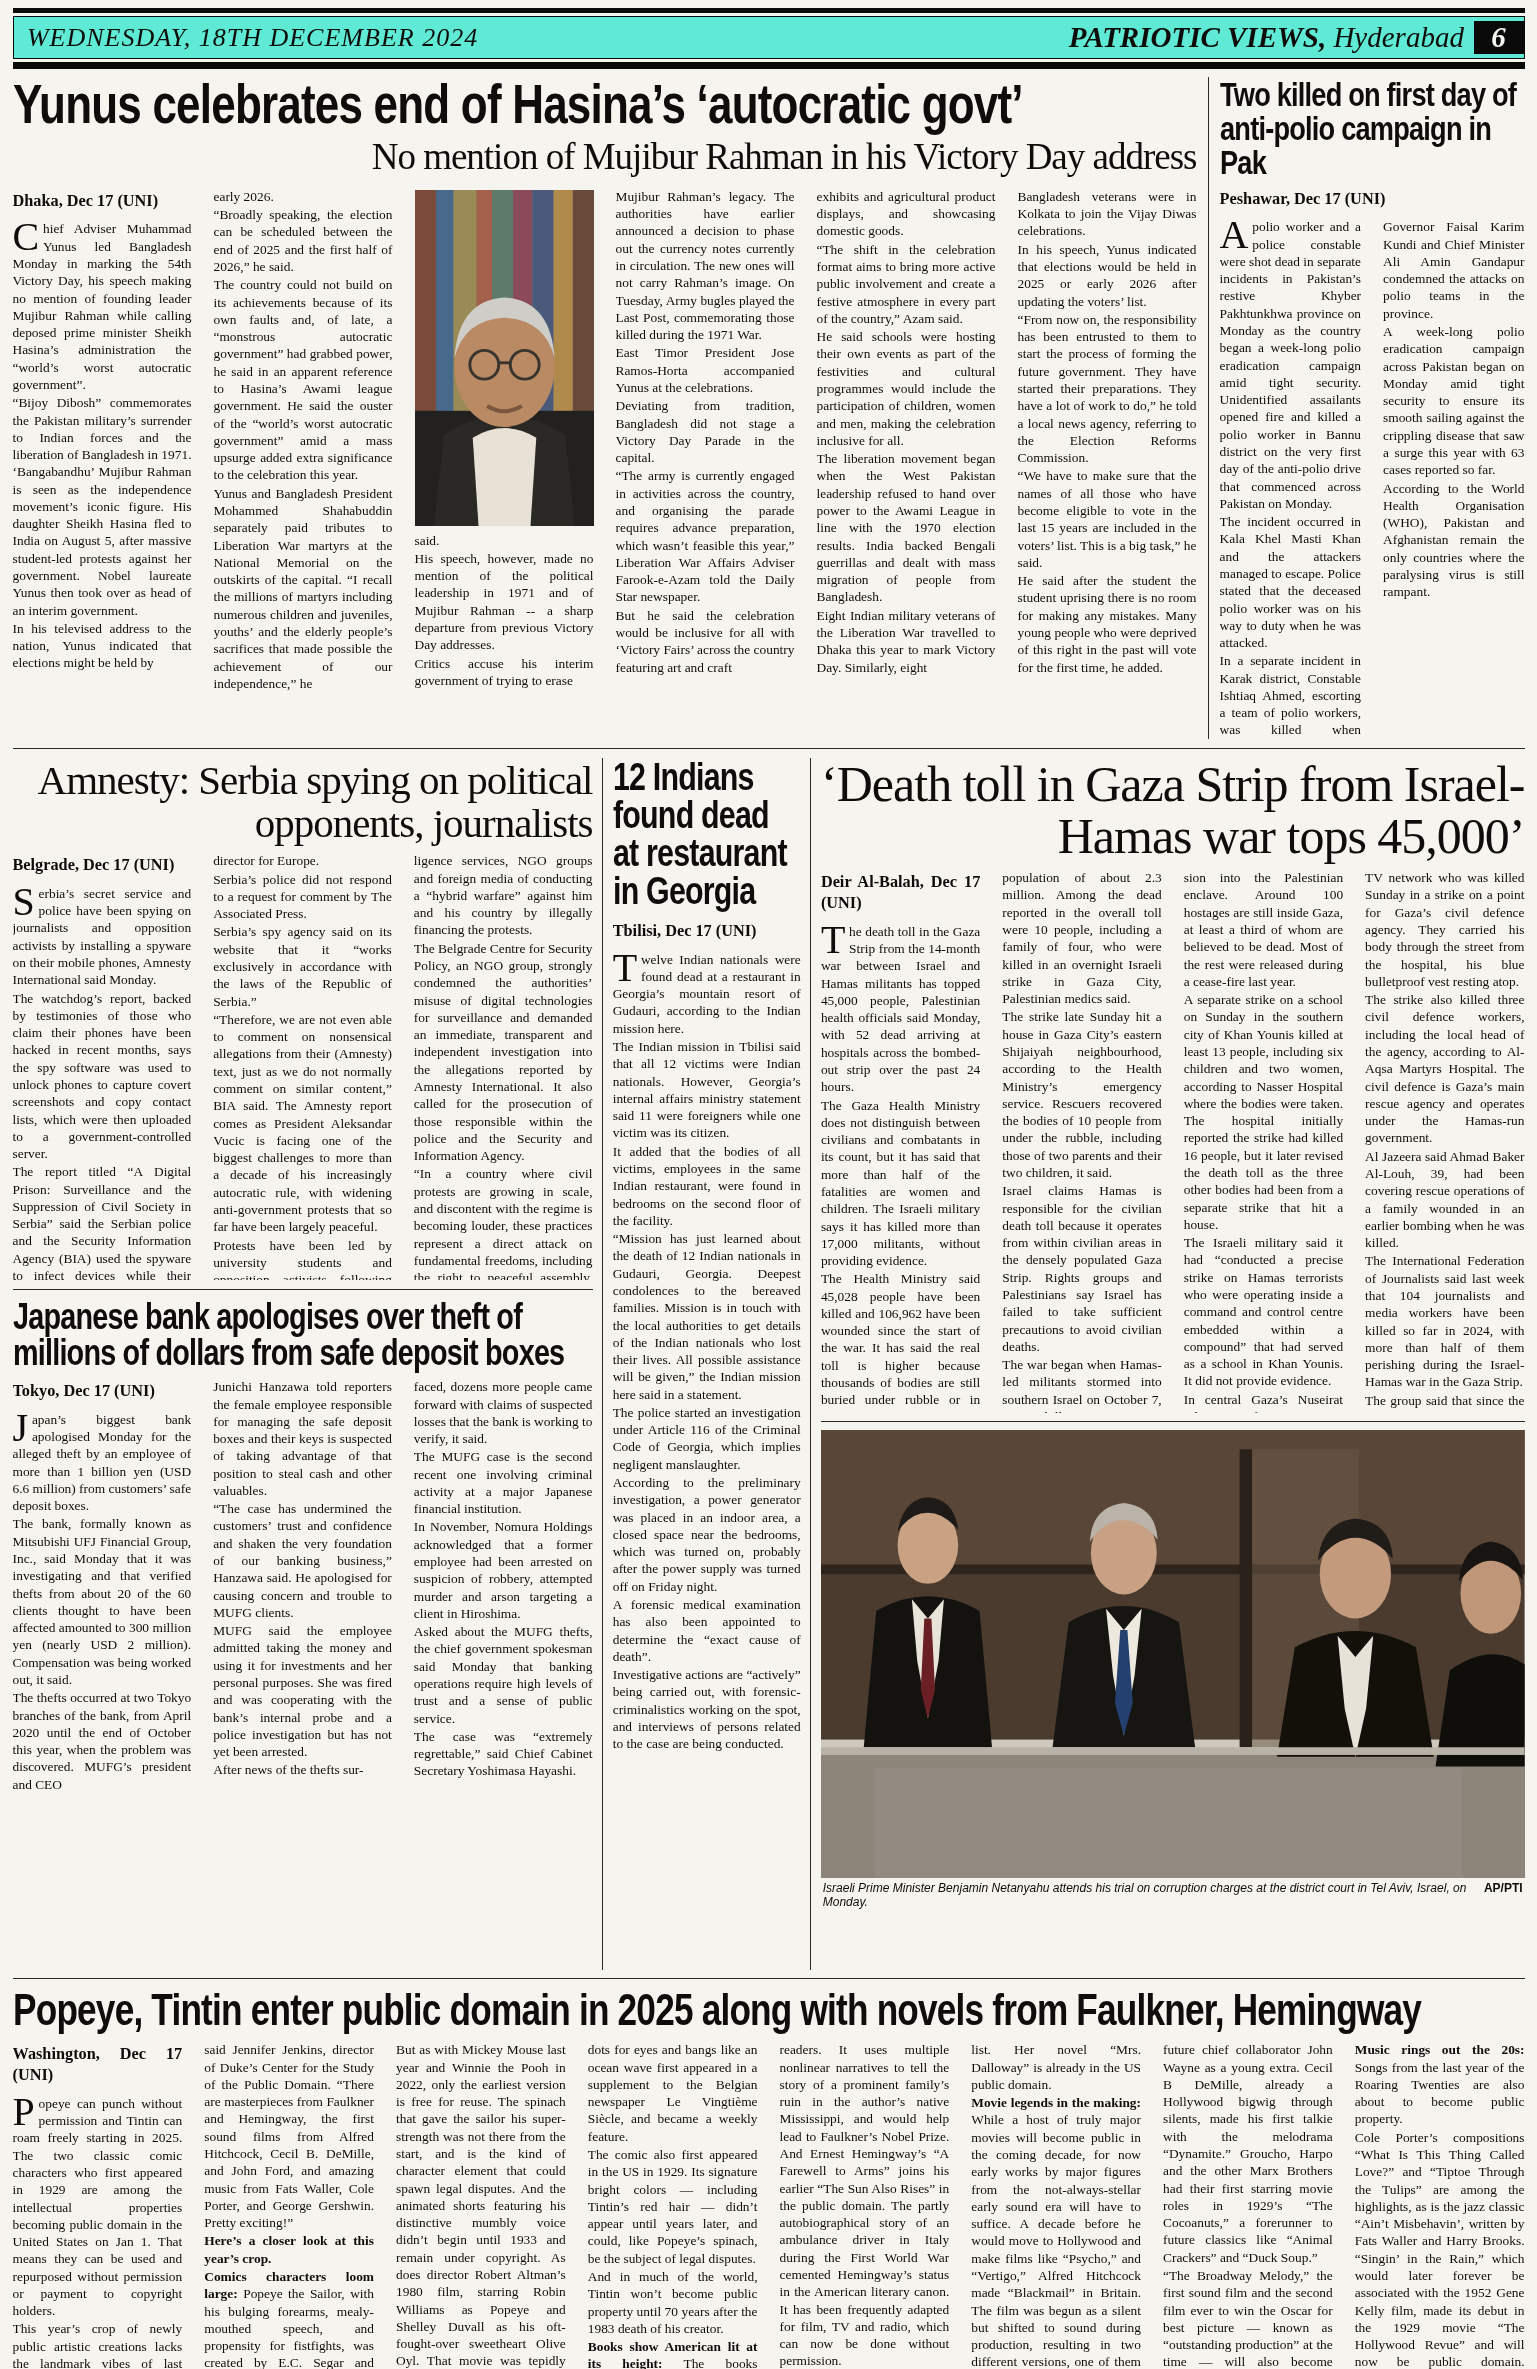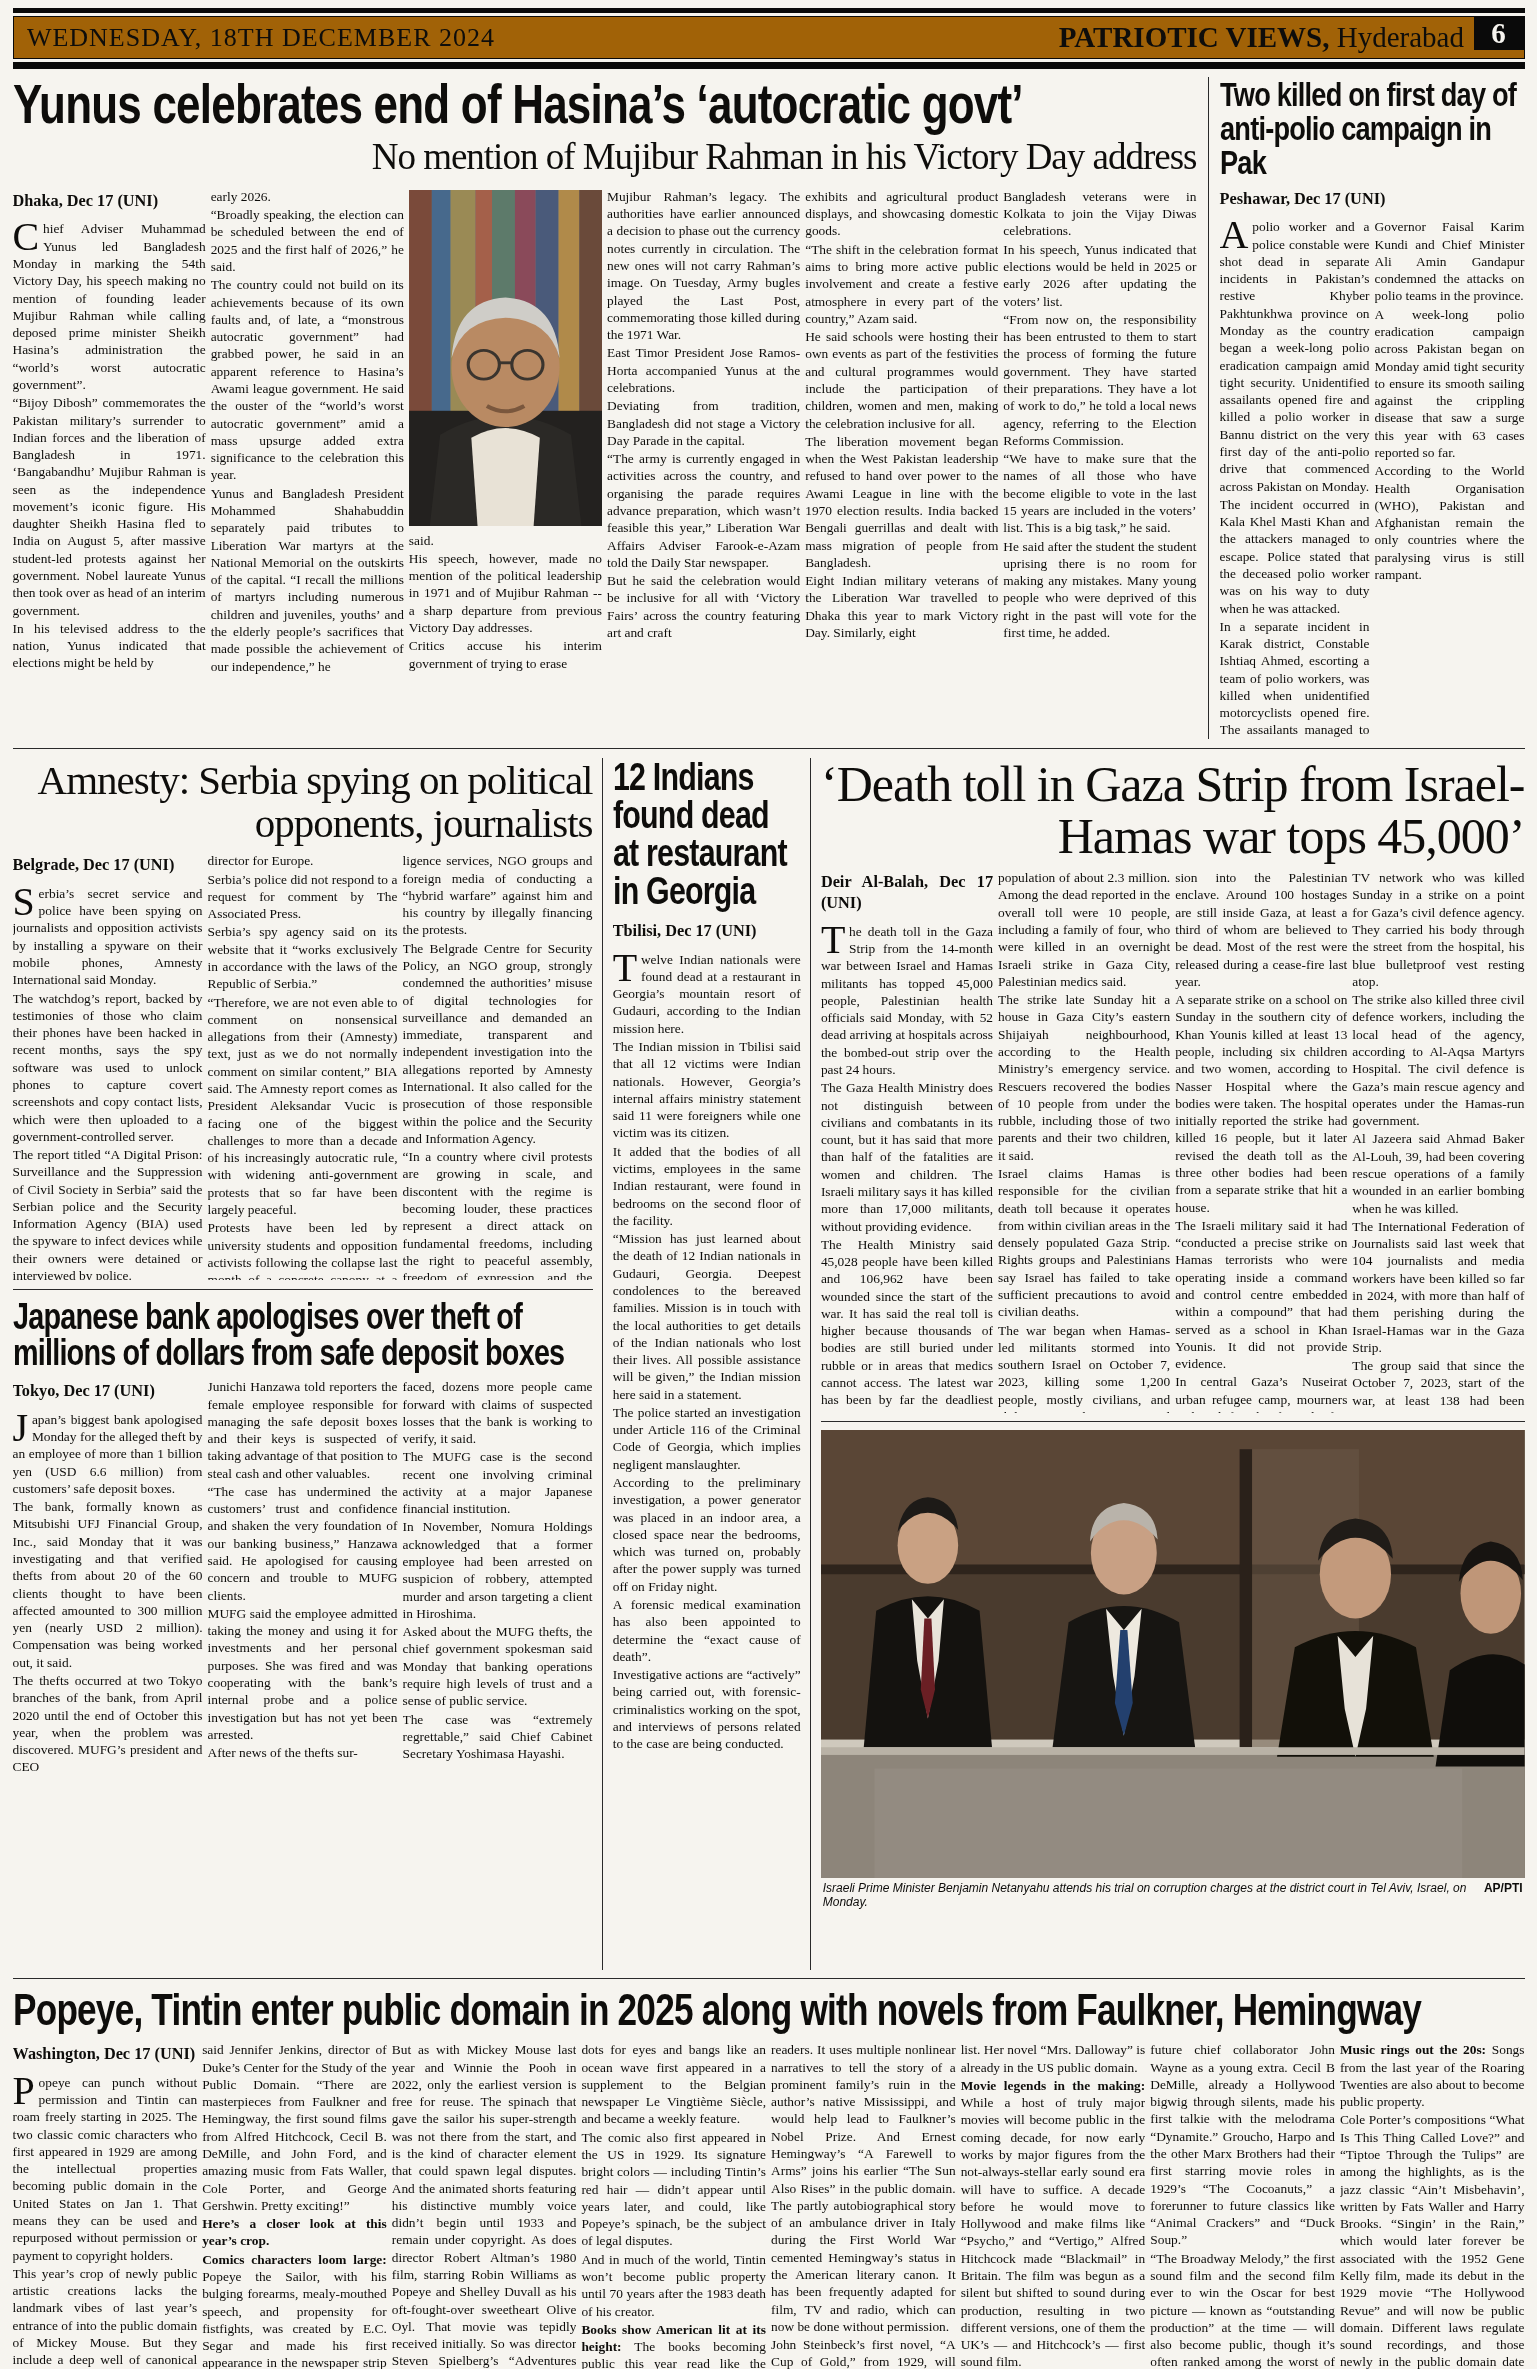--- a/index.html
+++ b/index.html
@@ -1,35 +1,35 @@
 <!DOCTYPE html>
 <html lang="en"><head>
 <meta charset="utf-8">
 <style>
   html,body{margin:0;padding:0;}
   body{width:1537px;height:2369px;overflow:hidden;background:#f6f4ef;color:#0e0d0b;
        font-family:"Liberation Serif",serif;}
   .page{padding:7.7px 12.5px 0 12.5px;}
   
   .topbar{height:5.8px;background:#0a0a0a;}
-  .mastband{border:1.9px solid #0a0a0a;border-top-width:1px;margin-top:2.9px;display:flex;align-items:flex-start;background:#a16207;}
+  .mastband{border:1.9px solid #0a0a0a;border-top-width:1px;margin-top:2.9px;display:flex;align-items:center;background:#5eead4;font-style:italic;}
   .mastinner{flex:1;display:flex;align-items:center;justify-content:space-between;padding:3.8px 9.6px 3.8px 13.4px;}
   .mdate{font-size:26px;letter-spacing:1px;}
   .mpaper{font-size:29px;}
   .mpaper b{font-weight:700;}
   .pagebox{width:50px;background:#0a0a0a;color:#f6f4ef;display:flex;align-items:center;justify-content:center;
            font-size:29px;font-weight:700;font-family:"Liberation Serif",serif;}
   .bottombar{height:6.7px;background:#0a0a0a;margin-top:2.9px;}
   
   .hlc{font-family:"Liberation Sans",sans-serif;font-weight:700;letter-spacing:-1px;line-height:1.0;
        transform:scaleX(0.80);transform-origin:left top;width:125%;}
   .hls{font-family:"Liberation Serif",serif;font-weight:400;letter-spacing:-1px;line-height:1.04;text-align:right;}
   .dateline{font-weight:700;font-size:16.3px;margin:1.9px 0 9.6px 0;}
   
-  .cols{display:flex;gap:5px;}
+  .cols{display:flex;gap:22px;}
   .col{flex:1 1 0;overflow:hidden;font-size:13.4px;line-height:1.29;text-align:justify;}
   .para{margin:0 0 1px 0;}
   .dc::first-letter{float:left;font-size:40px;line-height:32px;padding:1px 3.8px 0 0;}
   strong{font-weight:700;}
   
   .rowA{display:flex;gap:11.5px;margin-top:8.6px;}
   .zoneYunus{width:1184px;}
   .zonePolio{flex:1;border-left:1px solid #2a2a2a;padding-left:10.6px;}
   .hrule{border:none;border-top:1px solid #2a2a2a;margin:8.6px 0;}
   .row2{display:flex;gap:0;height:1212px;overflow:hidden;}

